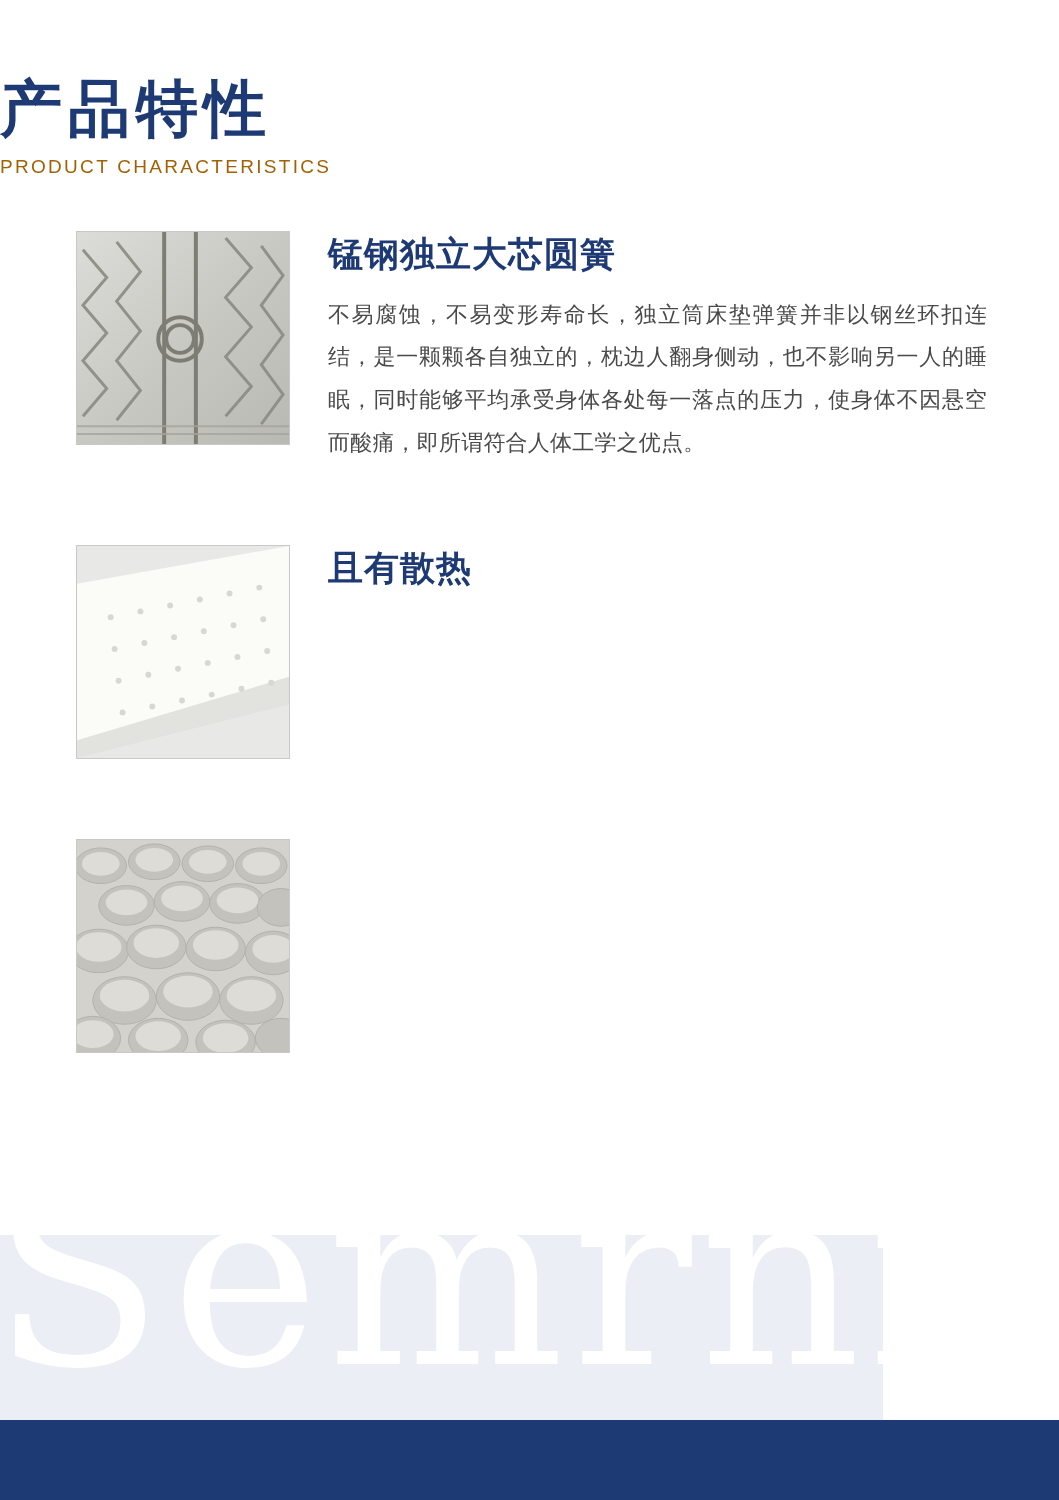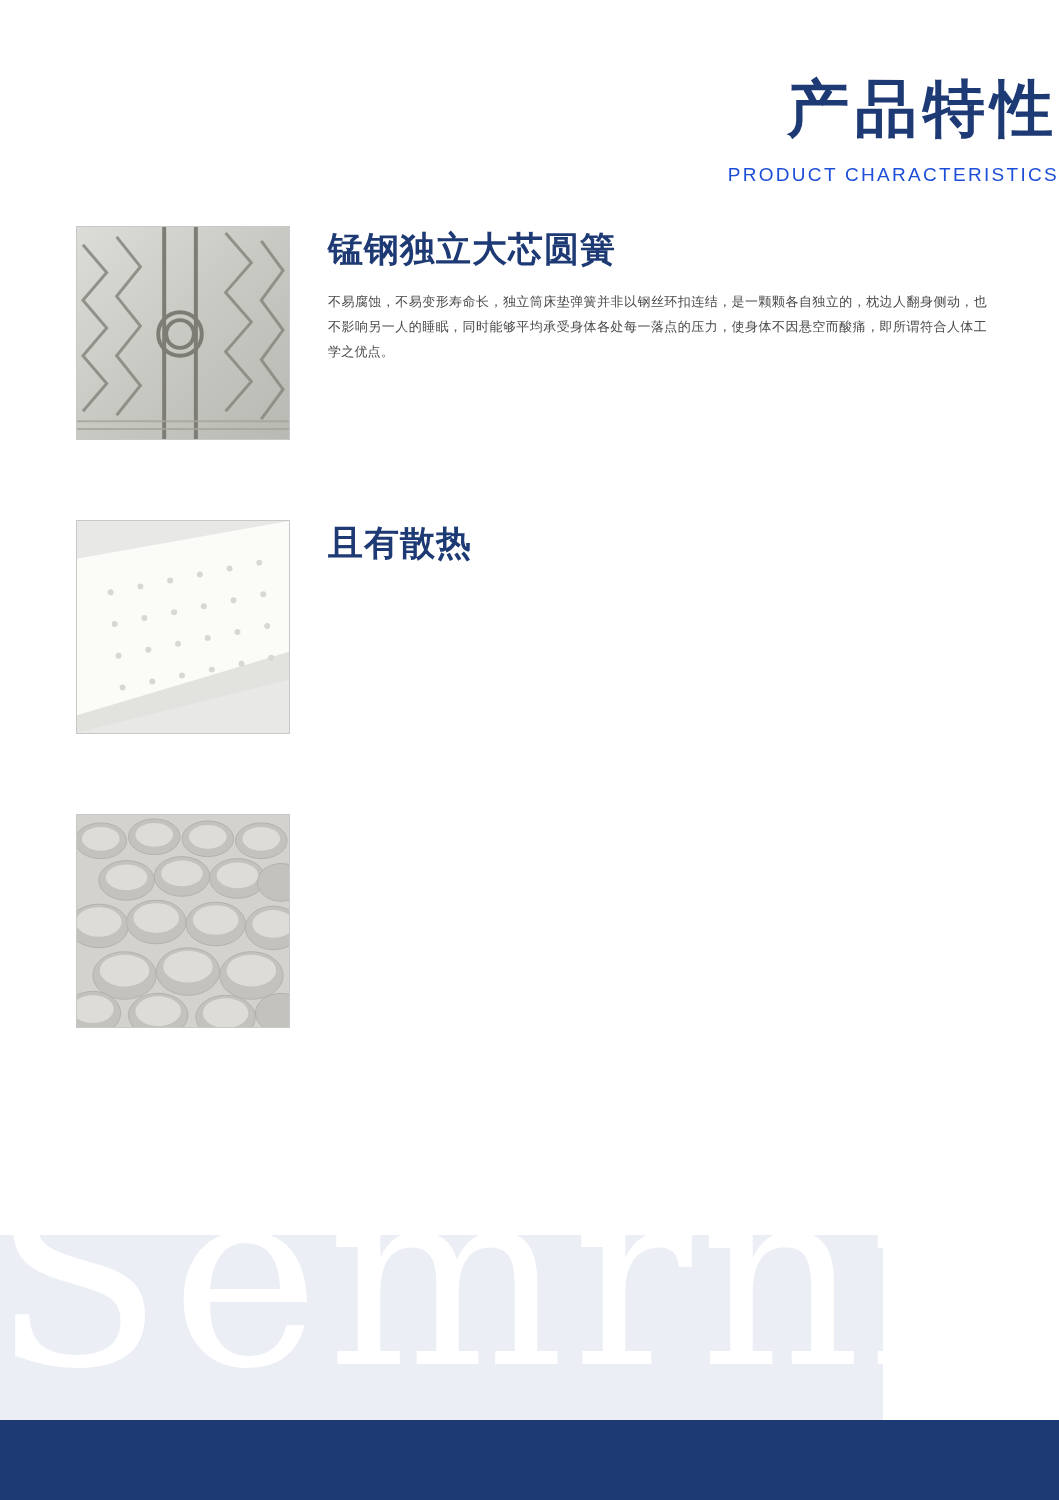--- a/index.html
+++ b/index.html
@@ -17,40 +17,40 @@
   .page {
     position: relative;
     width: 1059px;
     height: 1500px;
     background: #ffffff;
     overflow: hidden;
   }
   
   .header {
     padding-top: 78px;
-    text-align: right;
+    text-align: left;
   }
   .header-title {
     font-size: 62px;
     font-weight: bold;
     color: #1e3a74;
     letter-spacing: 6px;
     line-height: 1.0;
     font-family: "DejaVu Sans", "Liberation Sans", sans-serif;
   }
   .header-subtitle {
-    margin-top: 24px;
+    margin-top: 16px;
     font-size: 19px;
-    color: #1d4ed8;
+    color: #a16207;
     letter-spacing: 2.3px;
     font-family: "Liberation Sans", sans-serif;
   }
   
   .features {
-    margin-top: 40px;
+    margin-top: 53px;
   }
   .feature {
     display: flex;
     align-items: flex-start;
     padding-left: 76px;
     padding-right: 72px;
     margin-bottom: 80px;
   }
   .thumb {
     width: 214px;
@@ -75,21 +75,21 @@
   .feature-title {
     font-size: 35px;
     font-weight: bold;
     color: #1e3a74;
     letter-spacing: 1px;
     line-height: 1.1;
     margin-bottom: 20px;
     font-family: "DejaVu Sans", "Liberation Sans", sans-serif;
   }
   .feature-text {
-    font-size: 13px;
+    font-size: 22px;
     color: #4a4a4a;
     line-height: 1.95;
     letter-spacing: 0.2px;
     text-align: justify;
     font-family: "DejaVu Sans", "Liberation Sans", sans-serif;
   }
   .feature-2 .feature-text {
     line-height: 1.75;
   }
   

